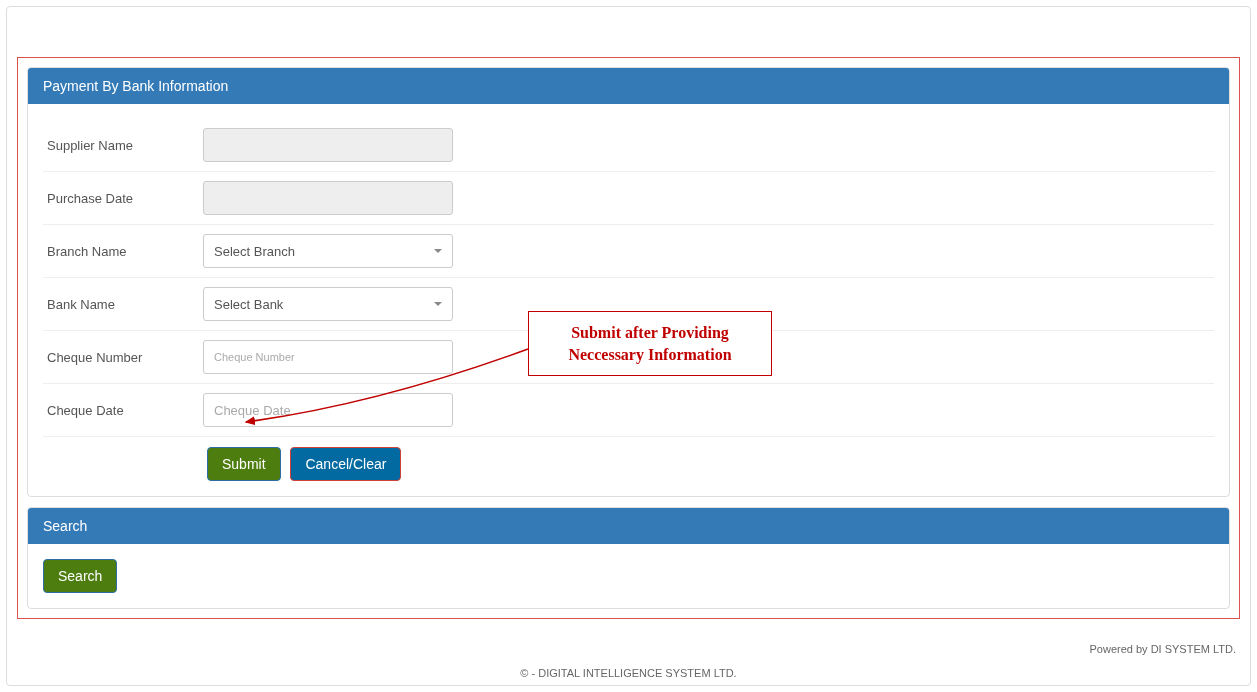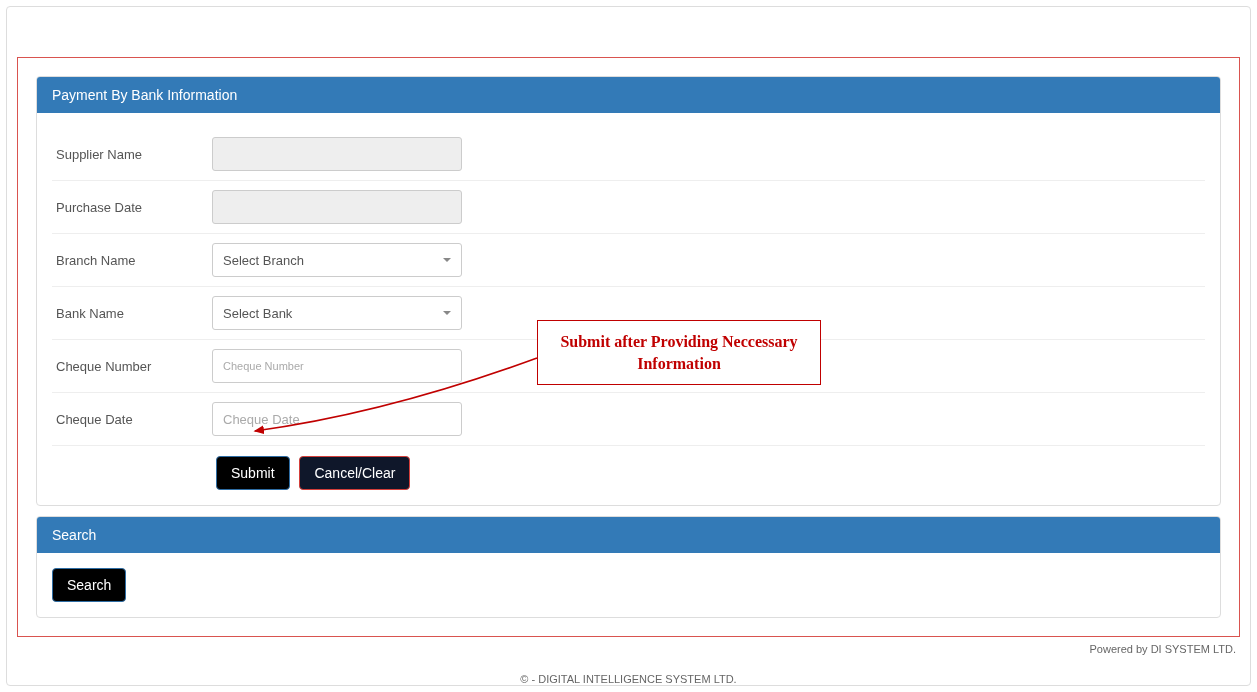--- a/index.html
+++ b/index.html
@@ -91,22 +91,22 @@
     .btn {
       display: inline-block;
       padding: 8px 14px;
       border-radius: 4px;
       color: #fff;
       border: 1px solid transparent;
       font-size: 14px;
       cursor: pointer;
       text-align: center;
     }
-    .btn-primary { background: #000000; border-color: #2e6da4; }
-    .btn-danger { background: #0f172a; border-color: #d43f3a; }
+    .btn-primary { background: #4d7c0f; border-color: #2e6da4; }
+    .btn-danger { background: #0369a1; border-color: #d43f3a; }
     .button-row {
       padding: 10px 0 0 164px;
     }
     .button-row .btn { margin-right: 6px; }
     .annotation-box {
       position: absolute;
       border: 1.5px solid #c00000;
       background: #fff;
       color: #c00000;
       font-weight: bold;
@@ -132,28 +132,28 @@
     .footer-right {
       position: absolute;
       right: 14px;
       bottom: 30px;
       font-size: 11px;
       color: #666;
     }
     .footer-center {
       position: absolute;
       left: 0; right: 0;
-      bottom: 0;
+      bottom: 6px;
       text-align: center;
       font-size: 11px;
       color: #666;
     }
     .red-wrapper {
       border: 1px solid #d9534f;
-      padding: 18px;
+      padding: 9px;
       margin-top: 40px;
     }
   </style>
 </head>
 <body>
 
 <div class="outer">
 
   <div class="red-wrapper">
 
@@ -209,21 +209,21 @@
           <div class="form-control-wrap">
             <input class="form-control" type="text" placeholder="Cheque Date" style="">
           </div>
         </div>
 
         <div class="button-row">
           <button class="btn btn-primary">Submit</button>
           <button class="btn btn-danger">Cancel/Clear</button>
         </div>
 
-        <div class="annotation-box" style="left:500px; top:207px; width:284px;">
+        <div class="annotation-box" style="left:500px; top:207px; width:244px;">
           <span>Submit after Providing Neccessary Information</span>
         </div>
         <svg class="arrow-svg" style="left:200px; top:240px;" width="310" height="90">
           <defs>
             <marker id="arrowhead" markerWidth="8" markerHeight="8" refX="6" refY="3" orient="auto">
               <polygon points="0 0, 7 3, 0 6" fill="#c00000"></polygon>
             </marker>
           </defs>
           <path d="M 300 5 Q 150 60, 18 78" stroke="#c00000" stroke-width="1.5" fill="none" marker-end="url(#arrowhead)"></path>
         </svg>

